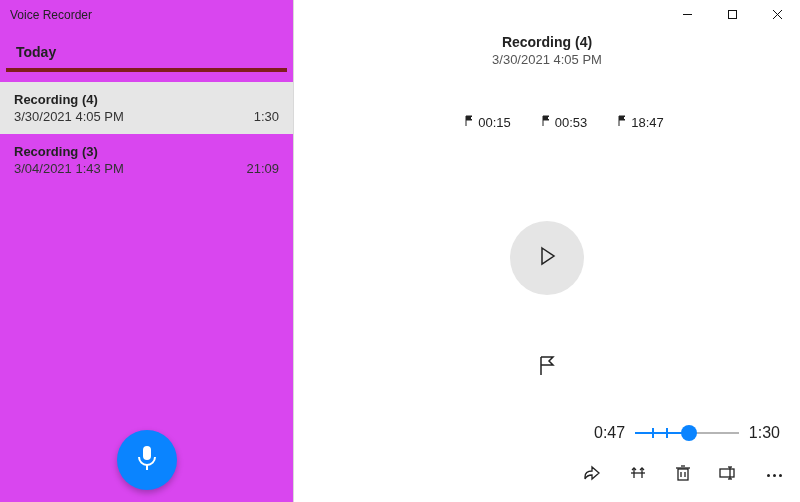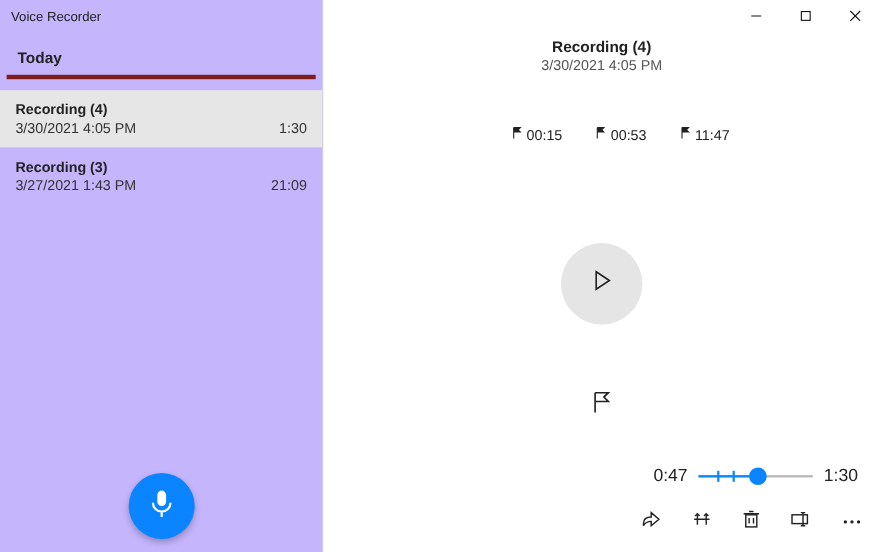--- a/index.html
+++ b/index.html
@@ -1,18 +1,18 @@
 <!DOCTYPE html>
 <html><head>
 <meta charset="utf-8">
 <style>
   * { box-sizing: border-box; margin: 0; padding: 0; }
   html, body { width: 800px; height: 502px; font-family: "Segoe UI", Arial, sans-serif; background: #fff; overflow: hidden; }
   .app { display: flex; width: 100%; height: 100%; }
-  .sidebar { width: 294px; height: 100%; background: #c4b5fd; border-right: 1px solid #d9d9d9; position: relative; display: flex; flex-direction: column; }
+  .sidebar { width: 294px; height: 100%; background: #d946ef; border-right: 1px solid #d9d9d9; position: relative; display: flex; flex-direction: column; }
   .app-title { font-size: 12px; padding: 8px 10px 4px 10px; color: #222; }
   .section-header { font-size: 14px; font-weight: 600; color: #222; padding: 18px 10px 8px 10px; border-bottom: 4px solid #7f1d1d; margin: 0 6px; }
   .list { flex: 1; overflow: auto; padding-top: 10px; }
   .list-item { padding: 10px 14px 10px 14px; cursor: default; }
   .list-item.selected { background: #e6e6e6; }
   .list-item .row1 { font-size: 13px; font-weight: 600; color: #222; }
   .list-item .row2 { font-size: 13px; color: #333; display: flex; justify-content: space-between; margin-top: 2px; }
   .record-btn { position: absolute; left: 50%; transform: translateX(-50%); bottom: 12px;
                 width: 60px; height: 60px; border-radius: 50%; background: #0a84ff;
                 display: flex; align-items: center; justify-content: center;
@@ -66,21 +66,21 @@
         <div class="row1">Recording (4)</div>
         <div class="row2">
           <span>3/30/2021 4:05 PM</span>
           <span>1:30</span>
         </div>
       </div>
 
       <div class="list-item">
         <div class="row1">Recording (3)</div>
         <div class="row2">
-          <span>3/27/2021 1:43 PM</span>
+          <span>3/04/2021 1:43 PM</span>
           <span>21:09</span>
         </div>
       </div>
 
     </div>
 
     <div class="record-btn">
       <span>
         <svg width="22" height="28" viewBox="0 0 22 28">
           <rect x="7" y="2" width="8" height="14" rx="4"></rect>
@@ -139,21 +139,21 @@
             </svg>
         </span>
         <span>00:53</span>
       </div>
       <div class="marker">
         <span>
           <svg width="10" height="12">
               <path d="M2 1 L2 11 M2 1 L8 1 L6 3 L8 5 L2 5" stroke="#222" stroke-width="1" fill="#222"></path>
             </svg>
         </span>
-        <span>11:47</span>
+        <span>18:47</span>
       </div>
     </div>
 
     <div class="play-wrap">
       <div class="play-btn">
         <span>
           <svg width="26" height="26" viewBox="0 0 26 26">
               <polygon points="8,5 20,13 8,21"></polygon>
             </svg>
         </span>

